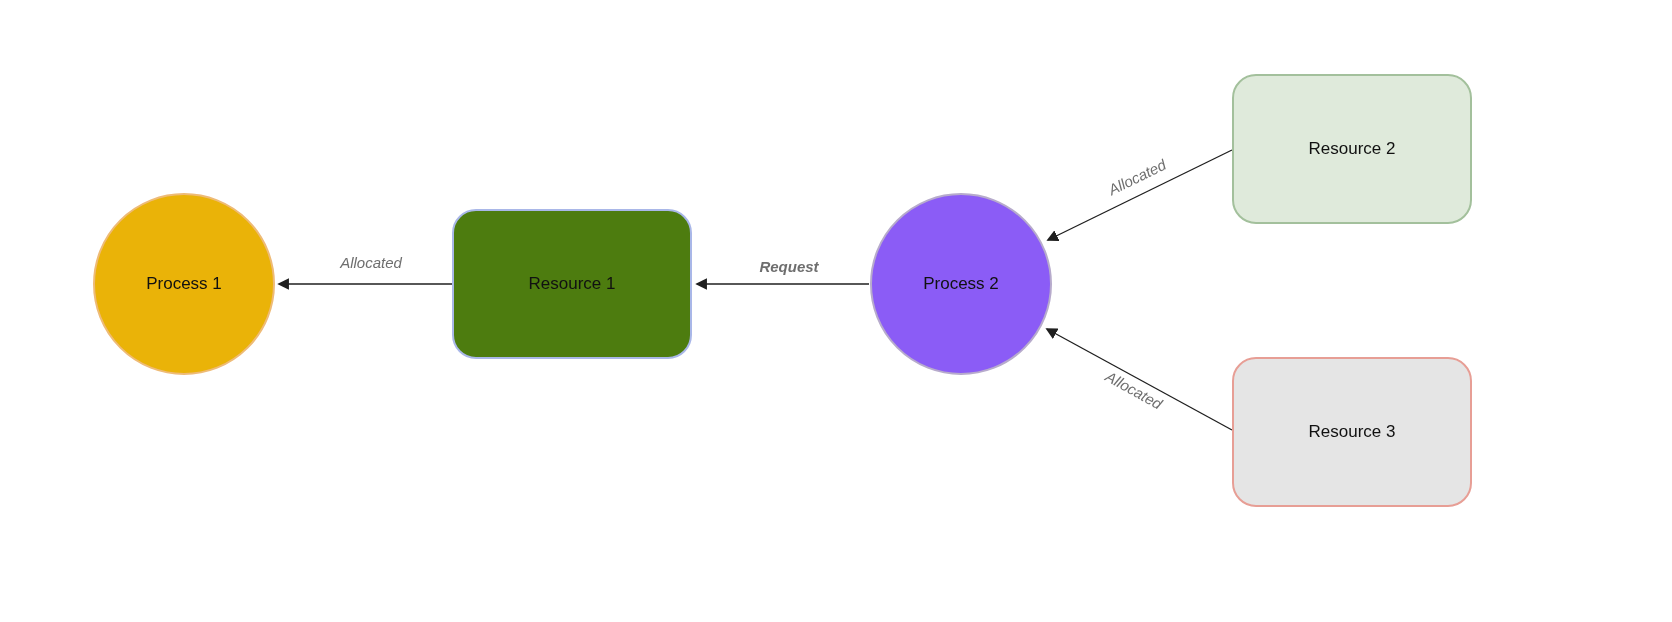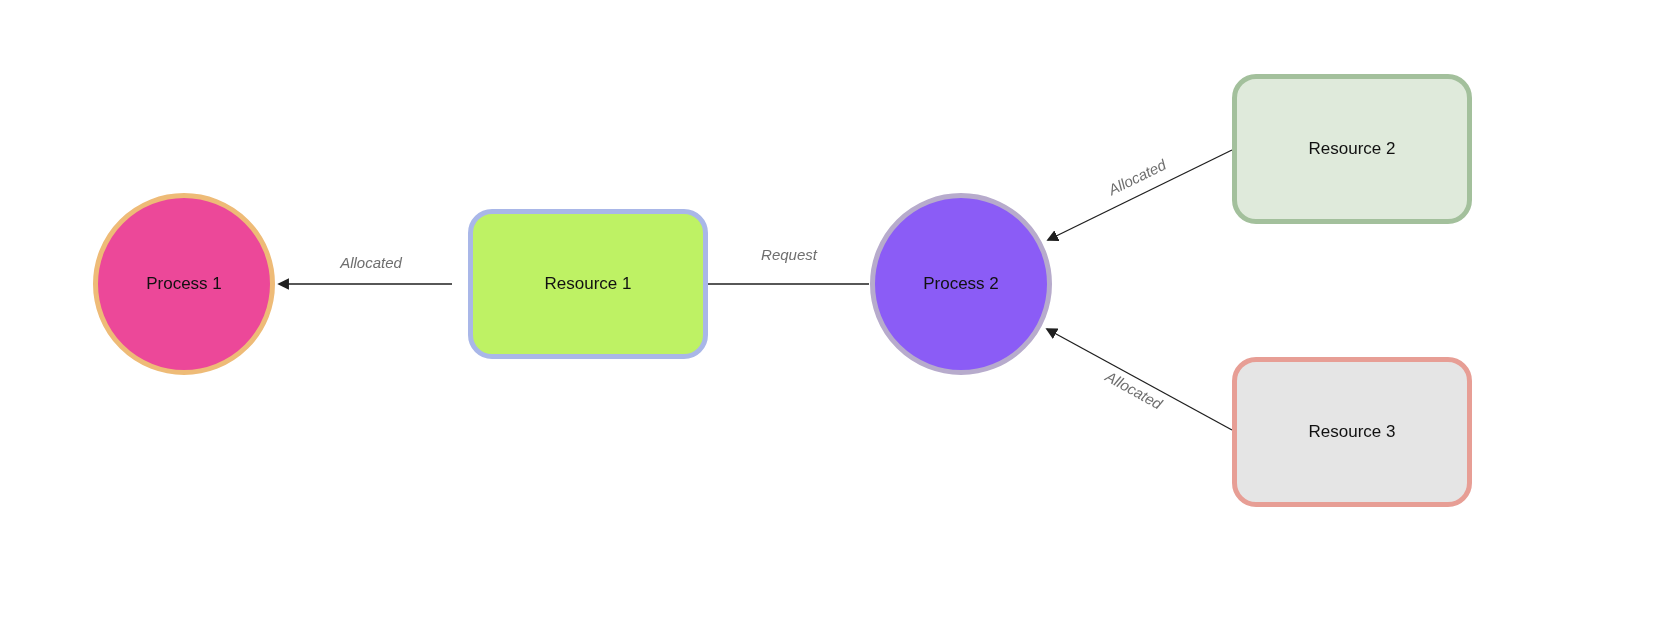--- a/index.html
+++ b/index.html
@@ -24,21 +24,21 @@
   .edges-layer line {
     stroke: #1f1f1f;
     stroke-width: 1.3;
   }
   .node {
     position: absolute;
     display: flex;
     align-items: center;
     justify-content: center;
     box-sizing: border-box;
-    border: 5px solid #a21caf;
+    border: 2px solid #a21caf;
     font-size: 17px;
     color: #111111;
     text-align: center;
   }
   .node.circle {
     width: 182px;
     height: 182px;
     border-radius: 50%;
   }
   .node.rect {
@@ -75,41 +75,41 @@
 
     <line x1="452" y1="284" x2="279" y2="284" marker-end="url(#arrowhead)"></line>
 
     <line x1="869" y1="284" x2="697" y2="284" marker-end="url(#arrowhead)"></line>
 
     <line x1="1232" y1="150" x2="1048" y2="240" marker-end="url(#arrowhead)"></line>
 
     <line x1="1232" y1="430" x2="1047" y2="329" marker-end="url(#arrowhead)"></line>
   </svg>
 
-  <div class="node circle" style="left: 93px; top: 193px; background: #ec4899; border-color: rgb(238, 187, 119);">
+  <div class="node circle" style="left: 93px; top: 193px; background: #eab308; border-color: rgb(238, 187, 119);">
     <span>Process 1</span>
   </div>
 
-  <div class="node rect" style="left: 468px; top: 209px; background: #bef264; border-color: rgb(169, 183, 232);">
+  <div class="node rect" style="left: 452px; top: 209px; background: #4d7c0f; border-color: rgb(169, 183, 232);">
     <span>Resource 1</span>
   </div>
 
   <div class="node circle" style="left: 870px; top: 193px; background: #8b5cf6; border-color: rgb(183, 171, 204);">
     <span>Process 2</span>
   </div>
 
   <div class="node rect" style="left: 1232px; top: 74px; background: rgb(223, 234, 219); border-color: rgb(163, 192, 156);">
     <span>Resource 2</span>
   </div>
 
   <div class="node rect" style="left: 1232px; top: 357px; background: #e5e5e5; border-color: rgb(231, 158, 149);">
     <span>Resource 3</span>
   </div>
 
   <div class="edge-label" style="left:371px; top:262px;">Allocated</div>
 
-  <div class="edge-label" style="left:789px; top:254px;">Request</div>
+  <div class="edge-label" style="left:789px; top:266px;font-weight:bold;">Request</div>
 
   <div class="edge-label rot-up" style="left:1137px; top:177px;">Allocated</div>
 
   <div class="edge-label rot-down" style="left:1134px; top:390px;">Allocated</div>
 
 </div>
 
 </body></html>

